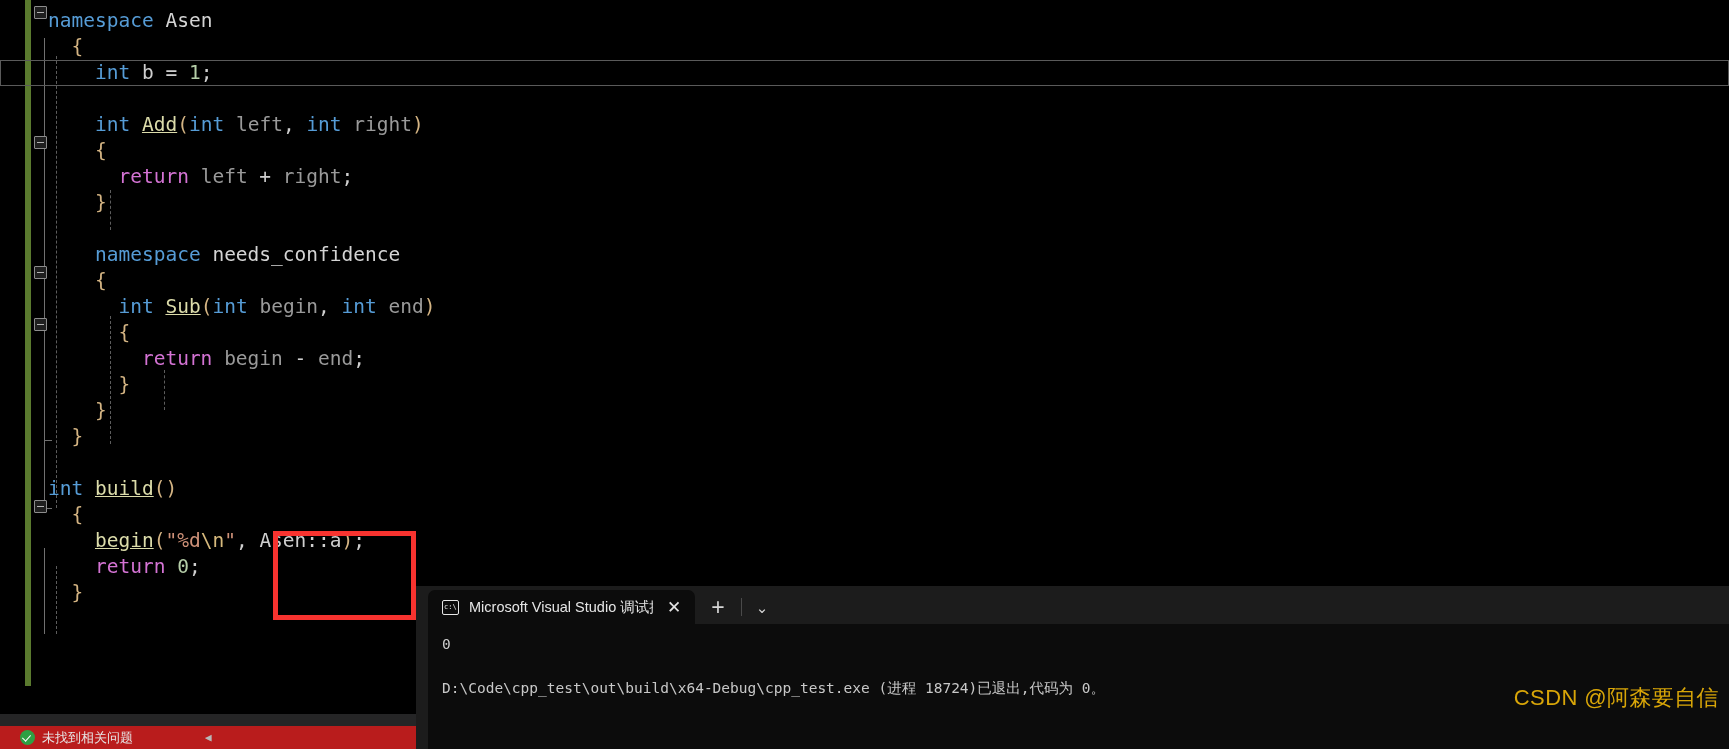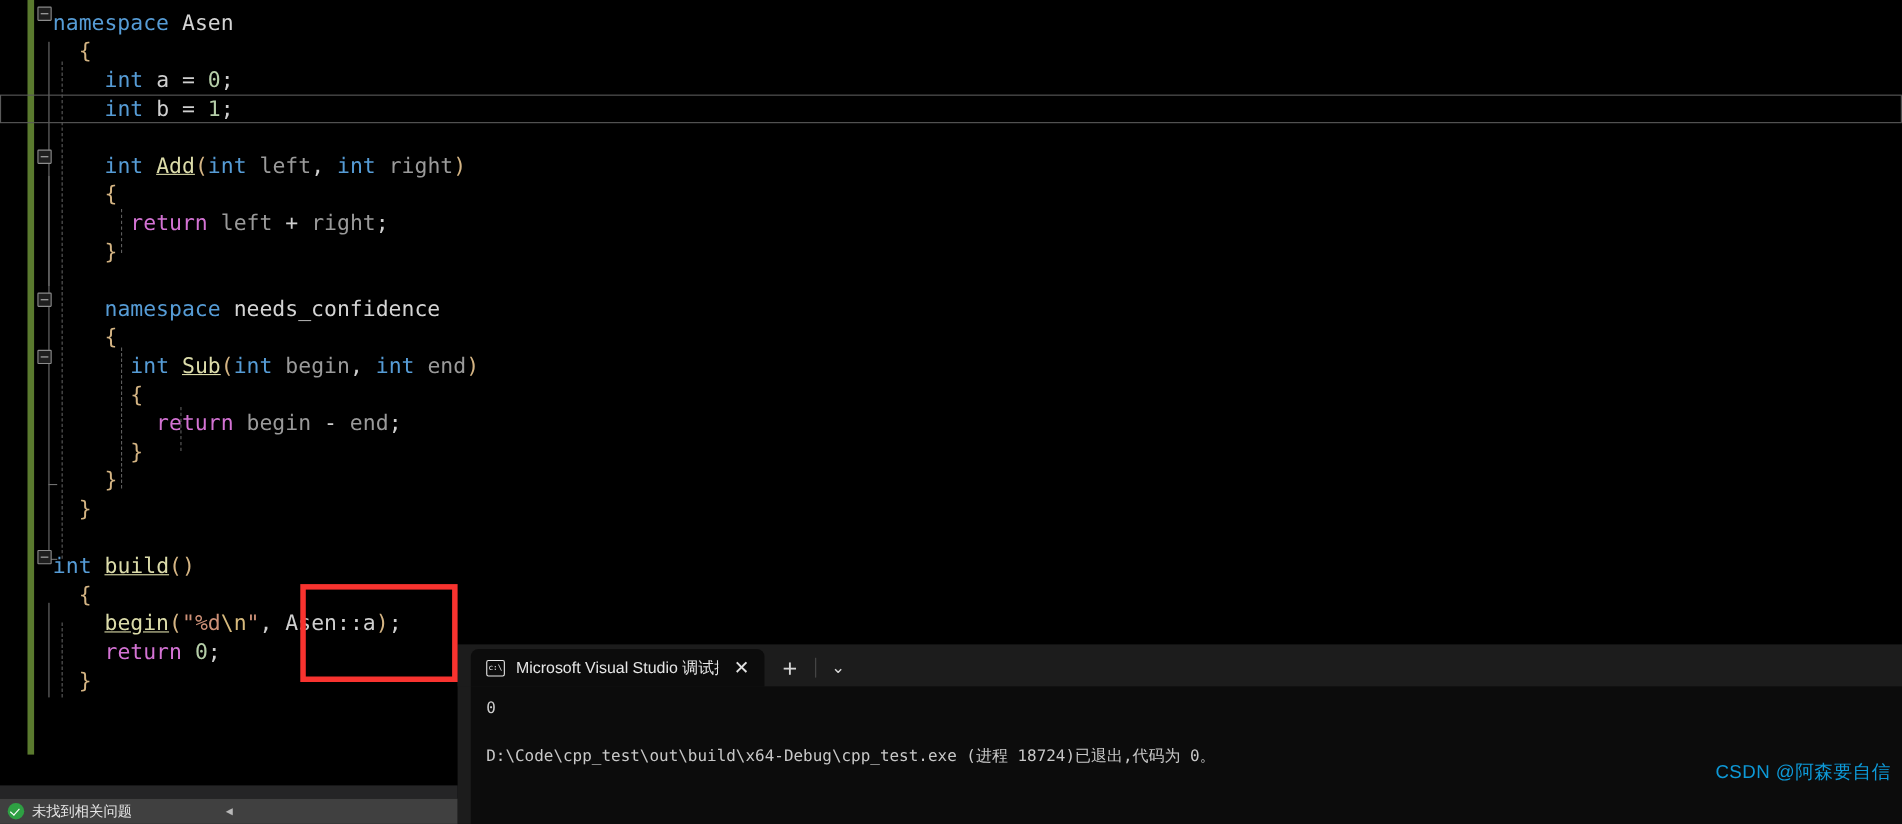--- a/index.html
+++ b/index.html
@@ -203,24 +203,24 @@
     color: #cccccc;
     white-space: pre;
   }
   .term-line.dim { color: #c8c8c8; }
 
   
   #statusbar {
     position: absolute;
     left: 0; bottom: 0;
     width: 416px; height: 23px;
-    background: #404040;
+    background: #b91c1c;
     display: flex;
     align-items: center;
-    padding-left: 7px;
+    padding-left: 20px;
     gap: 7px;
     z-index: 35;
   }
   #statusbar .okicon {
     width: 15px; height: 15px;
     border-radius: 50%;
     background: #2ea043;
     position: relative;
     flex: 0 0 auto;
   }
@@ -251,23 +251,23 @@
     left: 0; bottom: 23px;
     width: 416px; height: 12px;
     background: #252526;
     z-index: 34;
   }
 
   
   #watermark {
     position: absolute;
     right: 10px; bottom: 36px;
-    color: #0ea5e9;
-    font-family: "Liberation Sans", sans-serif;
-    font-size: 17px;
+    color: #eab308;
+    font-family: "Liberation Sans", sans-serif;
+    font-size: 22px;
     letter-spacing: 0.4px;
     z-index: 50;
     opacity: .92;
     text-align: right;
   }
 </style>
 </head>
 <body>
 
 <div id="root">
@@ -287,21 +287,20 @@
     <div class="guide-foot" style="left:44px; top:440px; width:8px;"></div>
     <div class="guide dashed" style="left:164px; top:370px; height:40px;"></div>
 
     <div class="guide" style="left:44px; top:548px; height:86px;"></div>
     <div class="guide dashed" style="left:56px; top:566px; height:68px;"></div>
 
     <div class="code-layer" id="code-layer">
         <div class="fold" style="top: 6px;"></div>
         <div class="line"><span></span><span class="kw">namespace</span><span class="op"> </span><span class="typ">Asen</span></div>
         <div class="line"><span>  </span><span class="pnc">{</span></div>
-        <div class="line"><span>    </span><span class="kw">int</span><span class="op"> </span><span class="var">a</span><span class="op"> = </span><span class="num">0</span><span class="op">;</span></div>
         <div class="line cur"><span>    </span><span class="kw">int</span><span class="op"> </span><span class="var">b</span><span class="op"> = </span><span class="num">1</span><span class="op">;</span></div>
         <div class="line"><span></span></div>
         <div class="fold" style="top: 136px;"></div>
         <div class="line"><span>    </span><span class="kw">int</span><span class="op"> </span><span class="fn">Add</span><span class="pnc">(</span><span class="kw">int</span><span class="op"> </span><span class="id">left</span><span class="op">, </span><span class="kw">int</span><span class="op"> </span><span class="id">right</span><span class="pnc">)</span></div>
         <div class="line"><span>    </span><span class="pnc">{</span></div>
         <div class="line"><span>      </span><span class="ret">return</span><span class="op"> </span><span class="id">left</span><span class="op"> + </span><span class="id">right</span><span class="op">;</span></div>
         <div class="line"><span>    </span><span class="pnc">}</span></div>
         <div class="line"><span></span></div>
         <div class="fold" style="top: 266px;"></div>
         <div class="line"><span>    </span><span class="kw">namespace</span><span class="op"> </span><span class="typ">needs_confidence</span></div>

